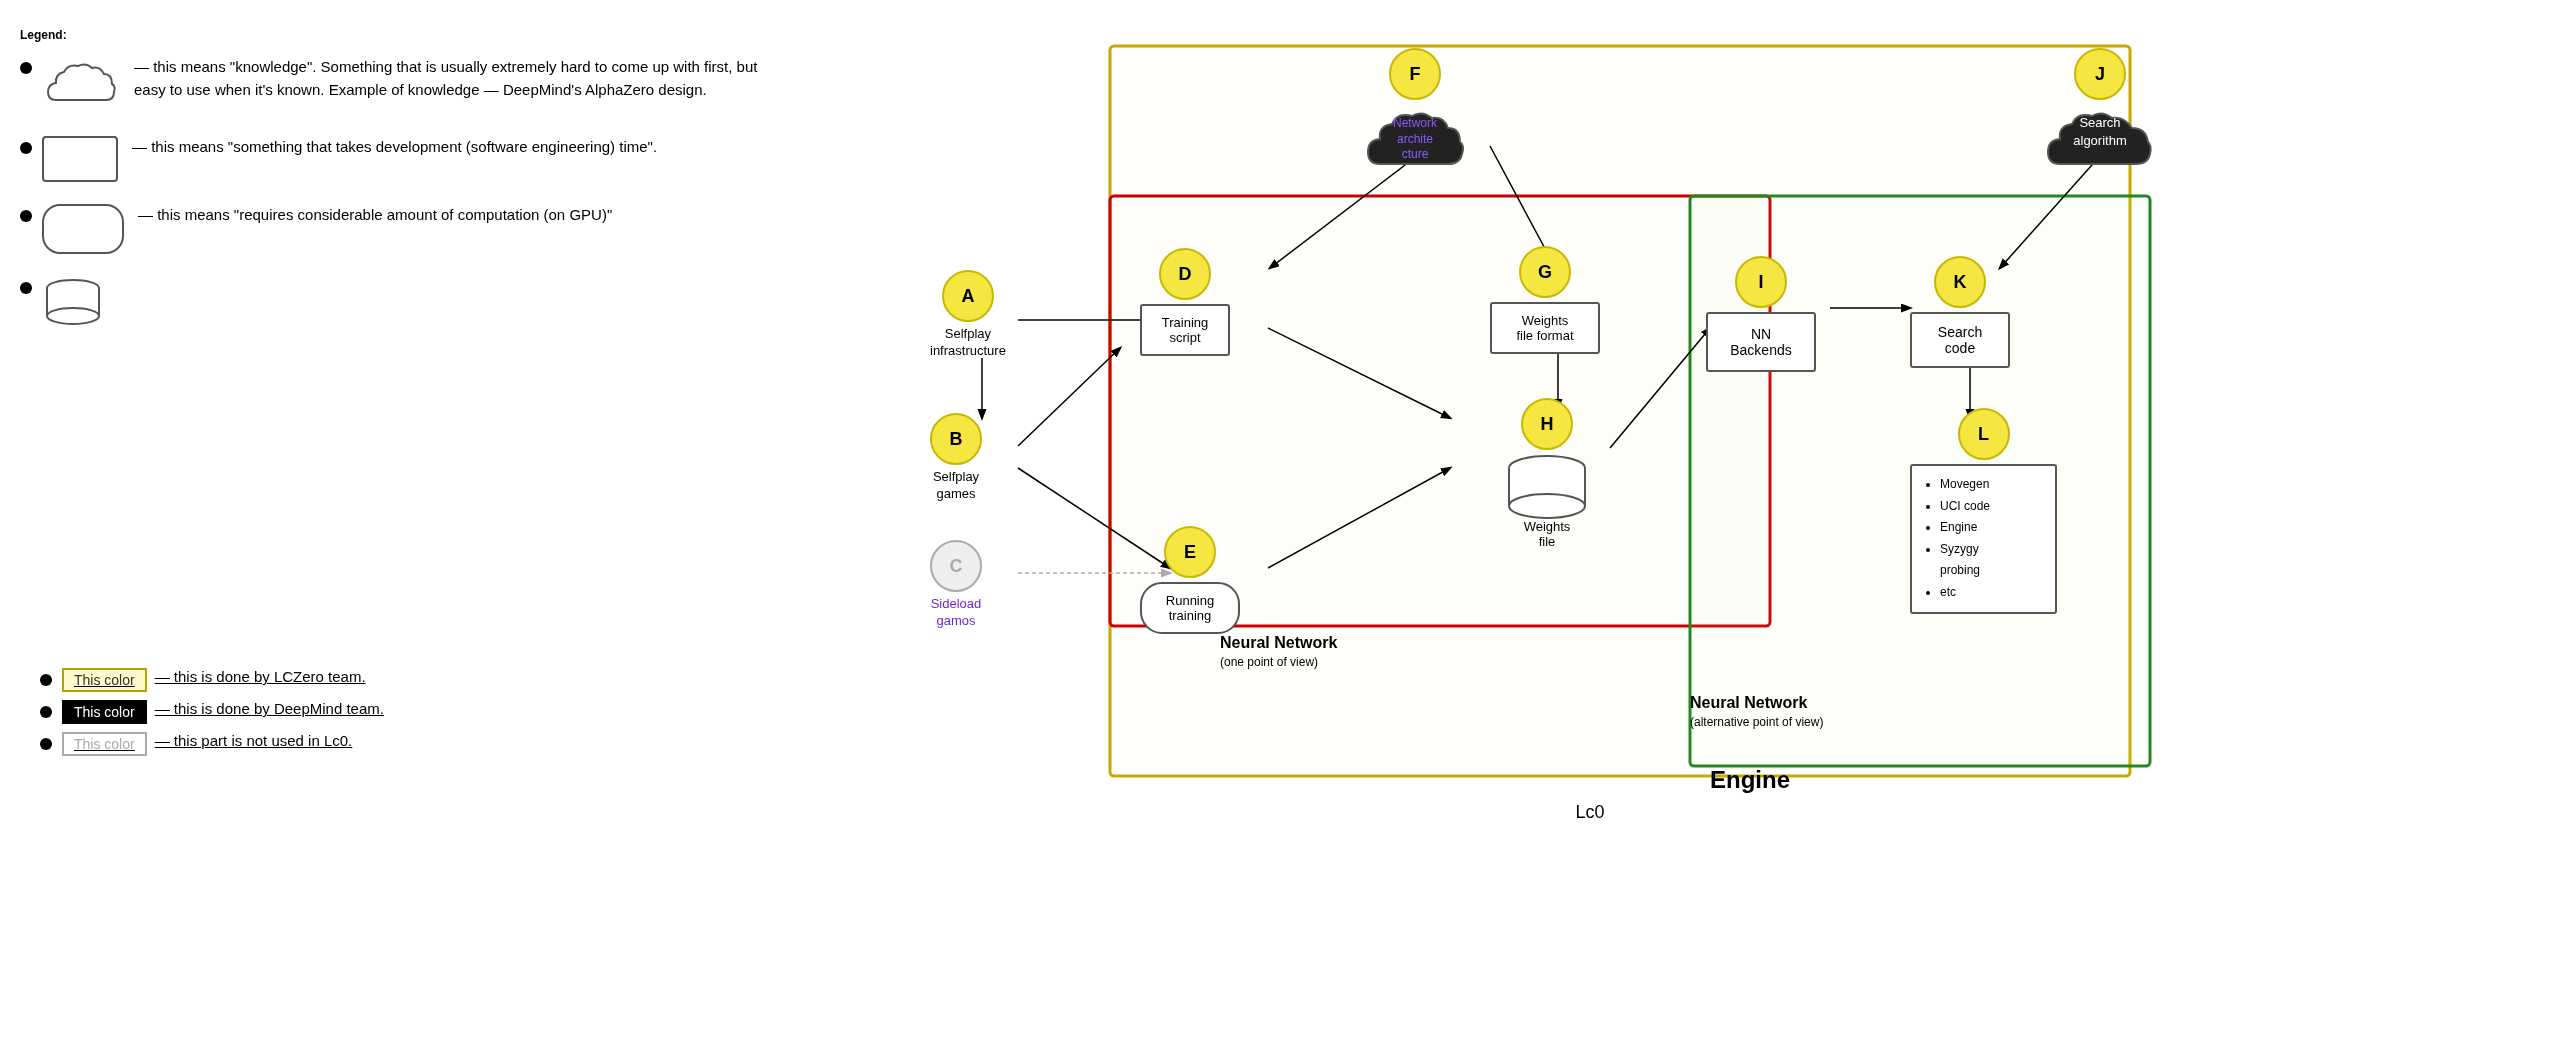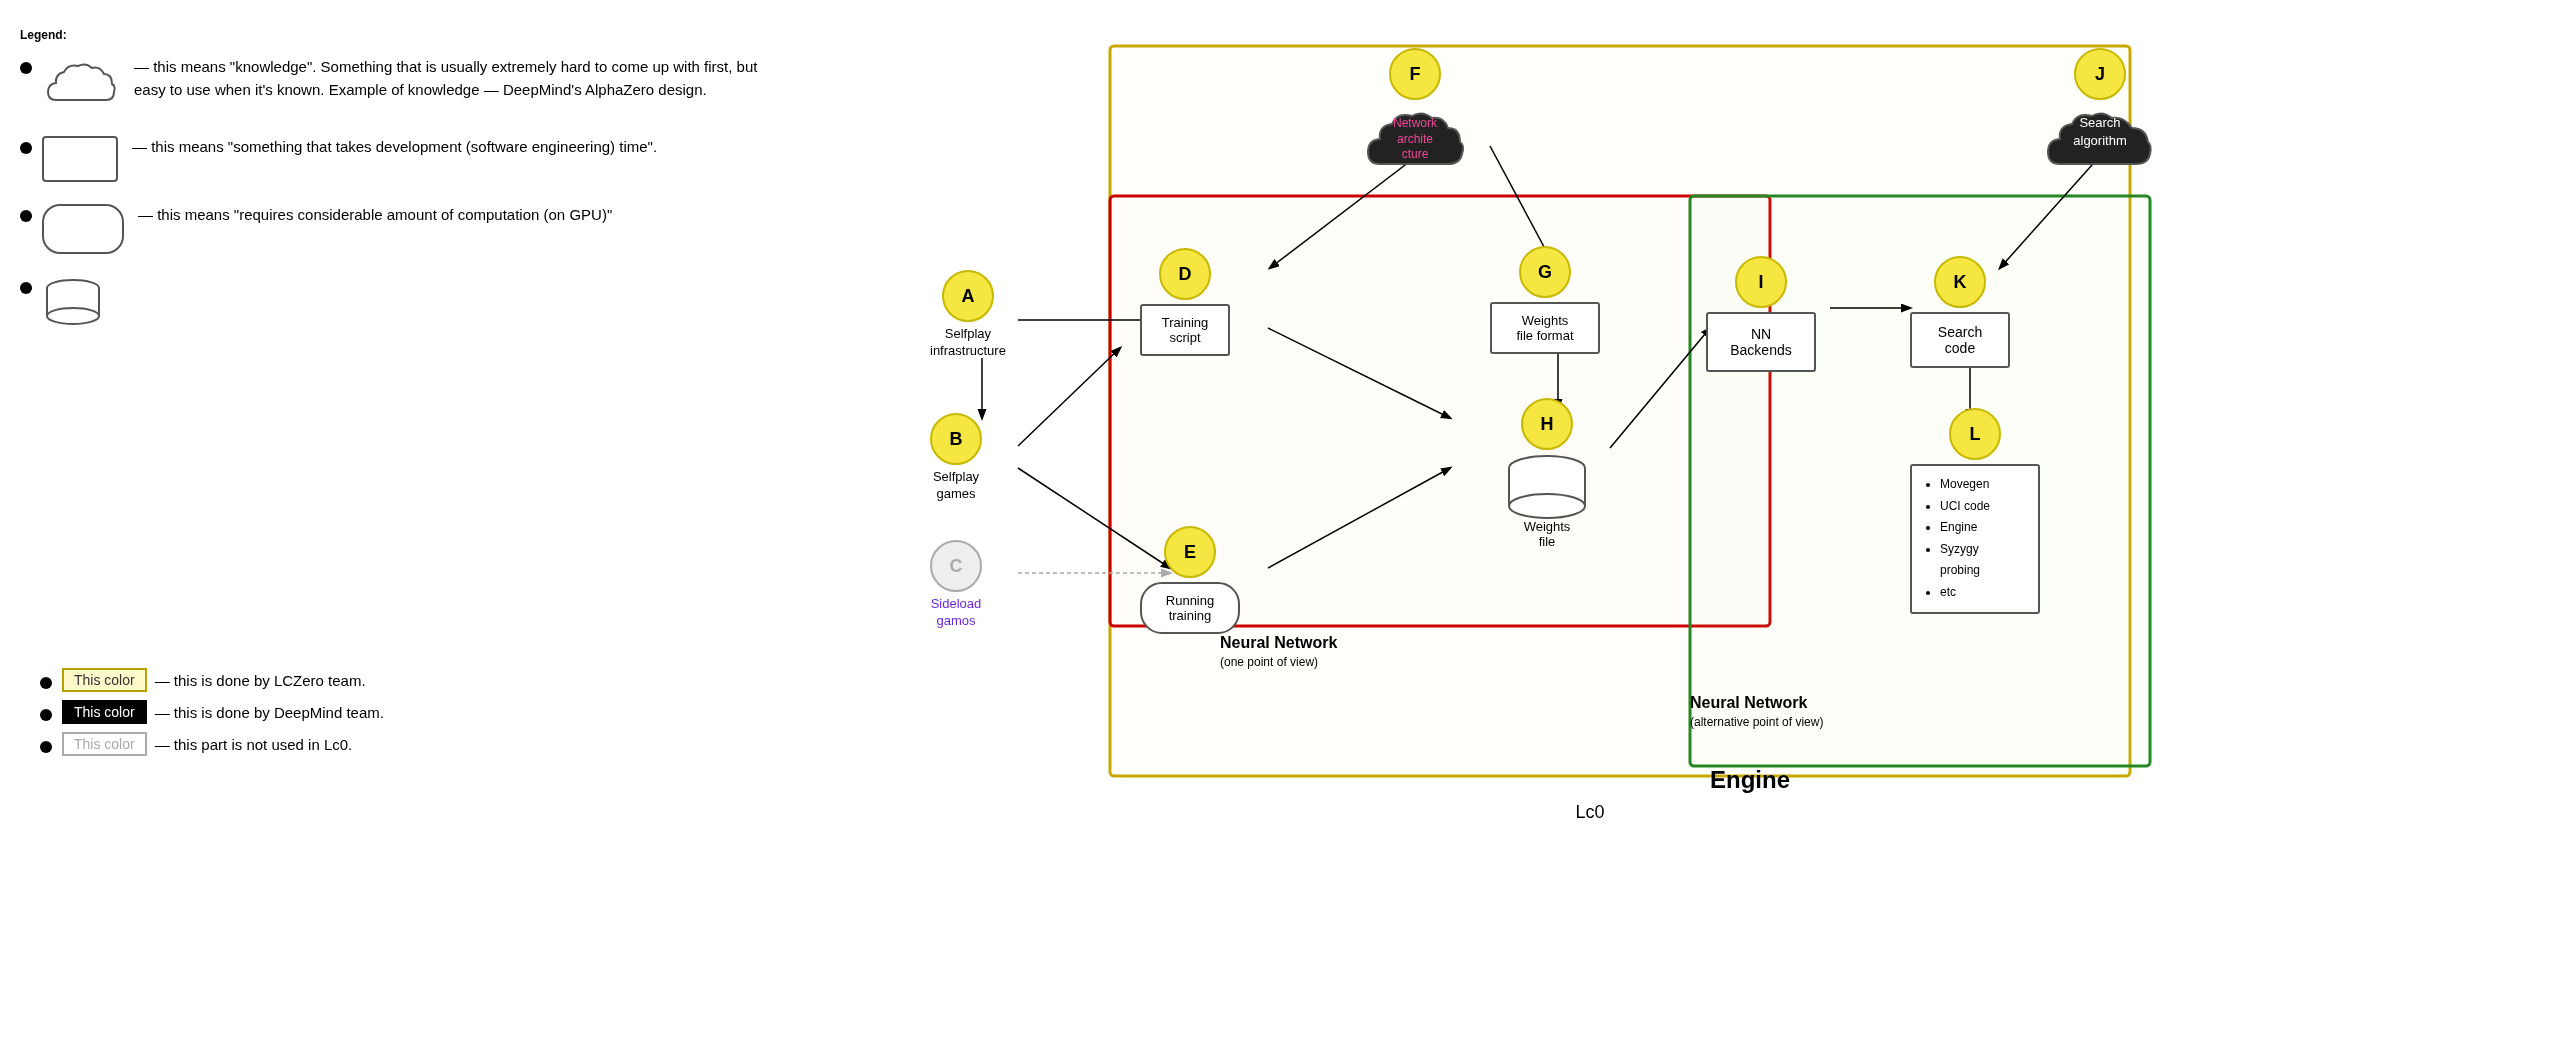--- a/index.html
+++ b/index.html
@@ -108,22 +108,22 @@
       font-size: 17px;
       margin-bottom: 10px;
     }
 
     .colors-list {
       list-style: none;
     }
 
     .colors-item {
       display: flex;
-      align-items: center;
       margin-bottom: 8px;
+      text-decoration: underline;
     }
 
     .color-swatch-yellow {
       border: 2px solid #b8a000;
       background: #fffacc;
       padding: 2px 10px;
       font-size: 14px;
       margin-right: 8px;
       color: #333;
     }
@@ -352,21 +352,21 @@
         <div class="node-circle">E</div>
         <div style="width:100px; min-height:52px; border:2px solid #555; background:#fff; display:flex; align-items:center; justify-content:center; text-align:center; font-size:13px; margin-top:4px; border-radius:22px;">Running<br>training</div>
       </div>
 
       <div class="node" style="left:490px; top:20px;">
         <div class="node-circle" style="background:#f5e642; border-color:#c8b800;">F</div>
         <div style="position:relative; margin-top:2px;">
           <svg width="110" height="80" viewBox="0 0 110 80">
             <path d="M20 62 Q8 62 8 50 Q8 38 20 37 Q18 24 32 22 Q37 10 52 14 Q62 8 72 16 Q84 14 88 26 Q100 26 100 40 Q105 43 102 52 Q100 62 88 62 Z" stroke="#555" stroke-width="2" fill="#222"></path>
           </svg>
-          <div style="position:absolute; top:14px; left:14px; color:#ec4899; font-size:12px; text-align:center; width:82px; line-height:1.3;">Network<br>archite<br>cture</div>
+          <div style="position:absolute; top:14px; left:14px; color:#8b5cf6; font-size:12px; text-align:center; width:82px; line-height:1.3;">Network<br>archite<br>cture</div>
         </div>
       </div>
 
       <div class="node" style="left:620px; top:218px;">
         <div class="node-circle">G</div>
         <div style="width:110px; min-height:52px; border:2px solid #555; background:#fff; display:flex; align-items:center; justify-content:center; text-align:center; font-size:13px; margin-top:4px; border-radius:3px;">Weights<br>file format</div>
       </div>
 
       <div class="node" style="left:632px; top:370px;">
         <div class="node-circle">H</div>
@@ -397,21 +397,21 @@
         </div>
       </div>
 
       <div class="node" style="left:1040px; top:228px;">
         <div class="node-circle">K</div>
         <div style="width:100px; min-height:56px; border:2px solid #555; background:#fff; display:flex; align-items:center; justify-content:center; text-align:center; font-size:14px; margin-top:4px; border-radius:3px;">Search<br>code</div>
       </div>
 
       <div class="node" style="left:1040px; top:380px; align-items:flex-start;">
         <div class="node-circle" style="align-self:center;">L</div>
-        <div style="width:130px; min-height:120px; border:2px solid #555; background:#fff; padding:8px 12px; font-size:12px; margin-top:4px; border-radius:3px; text-align:left;">
+        <div style="width:147px; min-height:120px; border:2px solid #555; background:#fff; padding:8px 12px; font-size:12px; margin-top:4px; border-radius:3px; text-align:left;">
           <ul style="list-style:disc; padding-left:16px; line-height:1.8;">
             <li>Movegen</li>
             <li>UCI code</li>
             <li>Engine</li>
             <li>Syzygy<br>probing</li>
             <li>etc</li>
           </ul>
         </div>
       </div>
 

